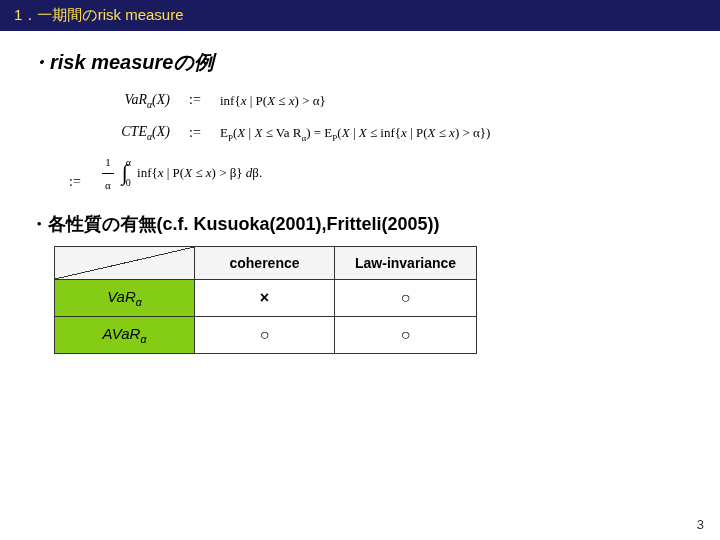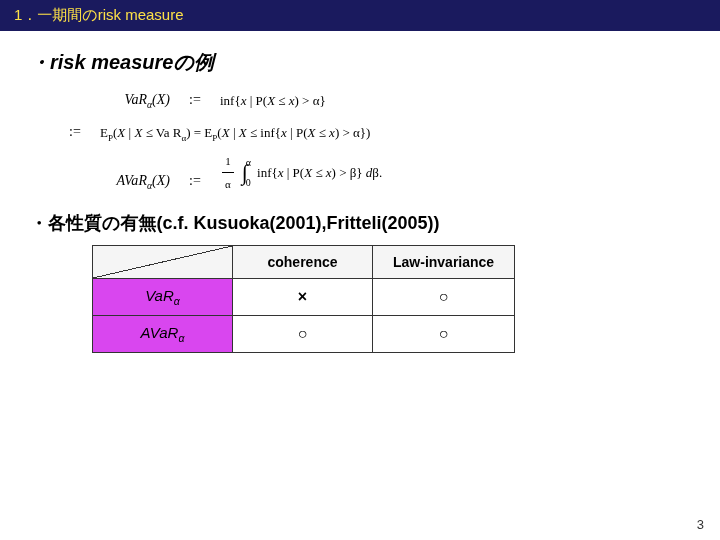--- a/index.html
+++ b/index.html
@@ -98,21 +98,21 @@
 
     .table-title {
       font-size: 18px;
       font-weight: bold;
       font-family: Arial, sans-serif;
       margin-bottom: 10px;
     }
 
     .data-table {
       border-collapse: collapse;
-      margin-left: 62px;
+      margin-left: 24px;
       font-family: Arial, sans-serif;
       font-size: 14px;
       border-radius: 16px;
     }
 
     .data-table th, .data-table td {
       border: 1px solid #333;
       padding: 8px 20px;
       text-align: center;
       min-width: 140px;
@@ -121,21 +121,21 @@
     .data-table th {
       background: #f5f5f5;
       font-weight: bold;
       font-size: 14px;
     }
 
     .data-table td.row-label {
       font-style: italic;
       font-size: 15px;
       text-align: center;
-      background: #d946ef;
+      background: #84cc16;
       min-width: 120px;
     }
 
     .corner-cell {
       position: relative;
       background: white;
       min-width: 120px;
     }
 
     .corner-cell::after {
@@ -205,30 +205,30 @@
         <span class="formula-lhs">
           <i>Va</i>R<sub>α</sub>(<i>X</i>)
         </span>
         <span class="formula-assign">:=</span>
         <span class="formula-rhs">
           inf{<i>x</i> | P(<i>X</i> ≤ <i>x</i>) &gt; α}
         </span>
       </div>
 
       <div class="formula-row">
+        <span class="formula-lhs">
+          <i>CT</i>E<sub>α</sub>(<i>X</i>)
+        </span>
         <span class="formula-assign">:=</span>
         <span class="formula-rhs">
           E<sub>P</sub>(<i>X</i> | <i>X</i> ≤ Va R<sub>α</sub>) = E<sub>P</sub>(<i>X</i> | <i>X</i> ≤ inf{<i>x</i> | P(<i>X</i> ≤ <i>x</i>) &gt; α})
         </span>
       </div>
 
       <div class="formula-row">
-        <span class="formula-lhs">
-          <i>AVa</i>R<sub>α</sub>(<i>X</i>)
-        </span>
         <span class="formula-assign">:=</span>
         <span class="formula-rhs" style="display:inline-flex;align-items:center;gap:4px;">
           <span class="fraction">
             <span class="num">1</span>
             <span class="den">α</span>
           </span>
           <span style="position:relative;display:inline-flex;align-items:center;">
             <span class="integral-symbol">∫</span>
             <span style="display:inline-flex;flex-direction:column;font-size:10px;margin-left:-4px;margin-right:2px;">
               <span style="align-self:flex-end;">α</span>

